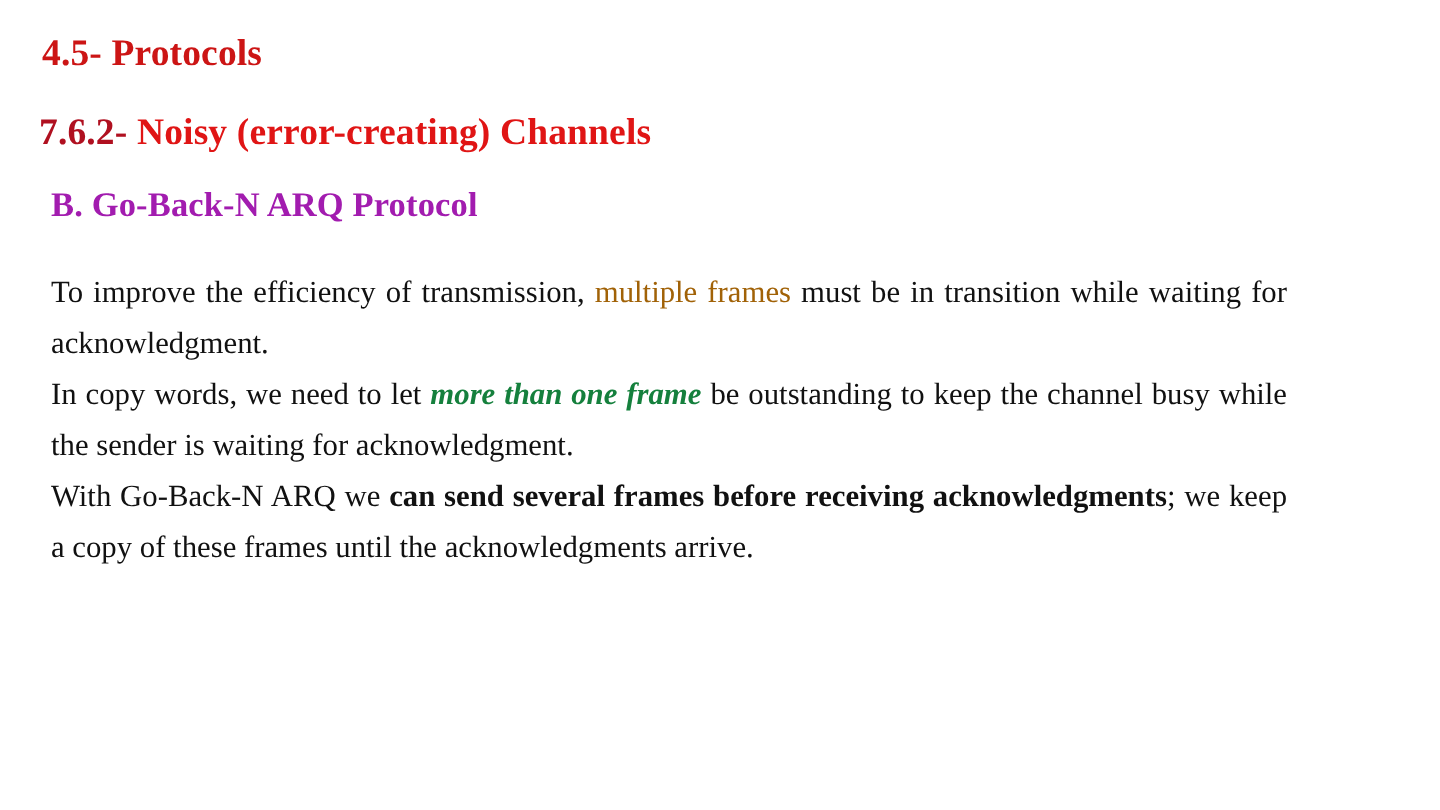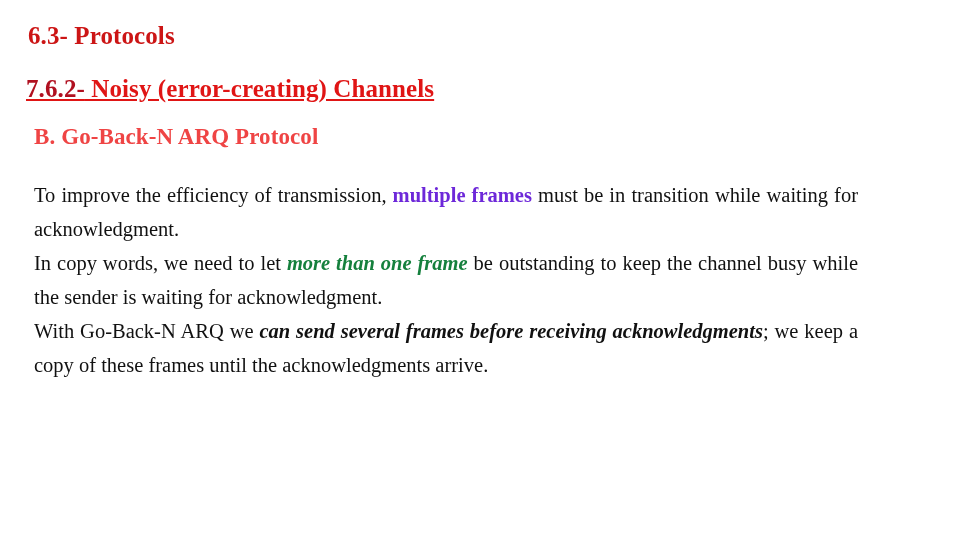--- a/index.html
+++ b/index.html
@@ -38,33 +38,32 @@
 
   .heading-2 {
     position: absolute;
     left: 26px;
     top: 75px;
     font-size: 25px;
     font-weight: bold;
     color: #e01515;
     letter-spacing: 0.1px;
     white-space: nowrap;
-    text-decoration: underline;
   }
   .heading-2 .num {
     color: #b01020;
   }
 
   .heading-3 {
     position: absolute;
     left: 34px;
     top: 124px;
     font-size: 23px;
     font-weight: bold;
-    color: #ef4444;
+    color: #a21caf;
     letter-spacing: 0.1px;
     white-space: nowrap;
   }
 
   
   .body-block {
     position: absolute;
     left: 34px;
     top: 178px;
     width: 824px;
@@ -80,40 +79,39 @@
     text-align: justify;
   }
   .para + .para {
     margin-top: 0px;
   }
   .para-gap {
     margin-top: 36px;
   }
 
   .hl-blue {
-    color: #6d28d9;
-    font-weight: bold;
+    color: #a16207;
+    font-weight: normal;
   }
   .hl-blue-italic {
     color: #15803d;
     font-weight: bold;
     font-style: italic;
   }
   .bold-italic {
     font-weight: bold;
-    font-style: italic;
     color: #111111;
   }
 </style>
 </head>
 <body>
 
 <div class="slide">
 
-  <div class="heading-1">6.3- Protocols</div>
+  <div class="heading-1">4.5- Protocols</div>
 
   <div class="heading-2"><span class="num">7.6.2-</span><span> Noisy (error-creating) Channels</span></div>
 
   <div class="heading-3">B. Go-Back-N ARQ Protocol</div>
 
   <div class="body-block">
 
     <p class="para"><span>To improve the efficiency of transmission, </span><span class="hl-blue">multiple frames</span><span> must be in transition while waiting for acknowledgment.</span></p>
 
     <p class="para"><span>In copy words, we need to let </span><span class="hl-blue-italic">more than one frame</span><span> be outstanding to keep the channel busy while the sender is waiting for acknowledgment.</span></p>

